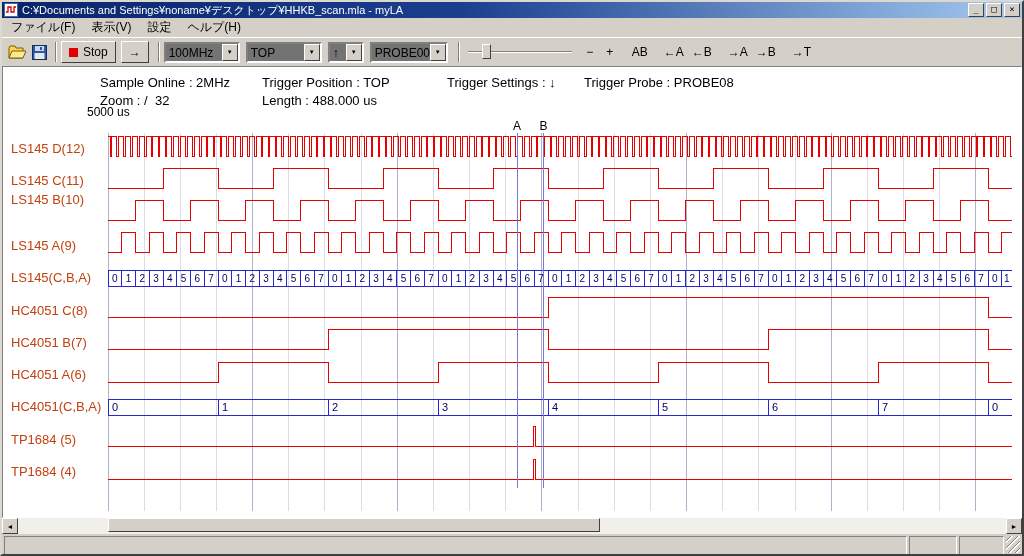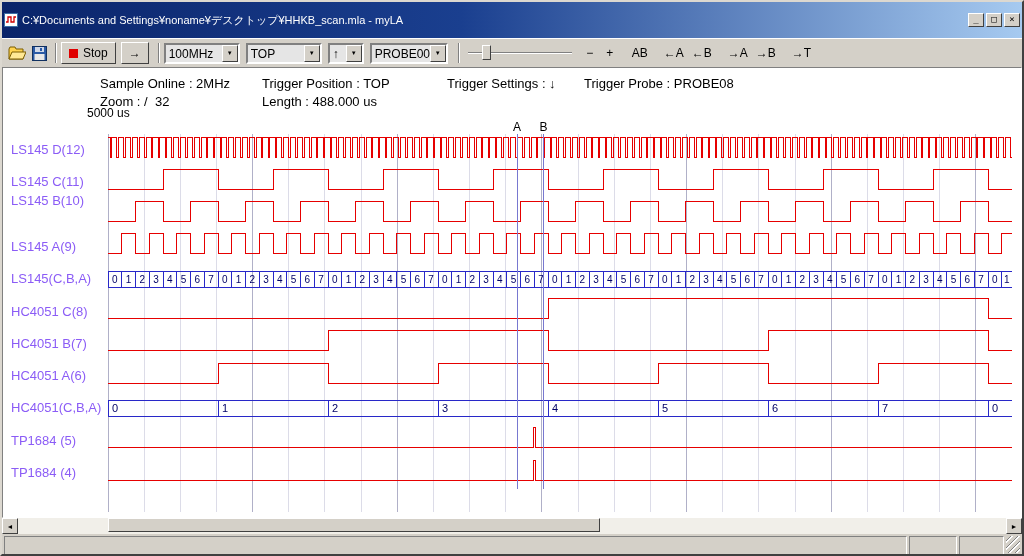--- a/index.html
+++ b/index.html
@@ -1,43 +1,43 @@
 <!DOCTYPE html>
 <html><head>
 <meta charset="utf-8">
 <style>
   html,body{margin:0;padding:0;background:#3a6ea5;}
   *{box-sizing:border-box;}
   .win{width:1024px;height:556px;font-family:"Liberation Sans",sans-serif;background:#d4d0c8;
        border:2px solid;border-color:#dcd8d0 #404040 #404040 #dcd8d0;display:flex;flex-direction:column;position:relative;overflow:hidden;}
-  .titlebar{height:36px;background:linear-gradient(90deg,#0a246a 0%,#1a3f8f 45%,#a6caf0 100%);display:flex;align-items:center;padding:1px 2px;gap:2px;flex:0 0 auto;}
+  .titlebar{height:16px;background:linear-gradient(90deg,#0a246a 0%,#1a3f8f 45%,#a6caf0 100%);display:flex;align-items:center;padding:1px 2px;gap:2px;flex:0 0 auto;}
   .app-icon{width:14px;height:14px;flex:0 0 auto;}
   .title-text{flex:1;color:#ffffff;font-size:11px;white-space:nowrap;overflow:hidden;padding-left:2px;}
   .cap-btn{width:16px;height:14px;background:#d4d0c8;border:1px solid;border-color:#ffffff #404040 #404040 #ffffff;
            font-size:9px;line-height:11px;text-align:center;color:#000;flex:0 0 auto;font-family:"DejaVu Sans Mono",monospace;}
   .menubar{height:19px;display:flex;align-items:center;font-size:12px;padding-left:1px;flex:0 0 auto;}
   .menu-item{padding:2px 8px;}
   .toolbar{height:29px;display:flex;align-items:center;padding:2px 3px;flex:0 0 auto;border-top:1px solid #ffffff;}
   .sep{width:2px;height:20px;border-left:1px solid #808080;border-right:1px solid #ffffff;margin:0 4px;flex:0 0 auto;}
   .icon-btn{width:23px;height:22px;display:flex;align-items:center;justify-content:center;flex:0 0 auto;}
   .tool-btn{height:22px;border:1px solid;border-color:#ffffff #404040 #404040 #ffffff;background:#d4d0c8;
             display:flex;align-items:center;justify-content:center;font-size:12px;padding:0 7px;gap:5px;margin-right:5px;font-family:inherit;flex:0 0 auto;}
   .stop-square{width:9px;height:9px;background:#e00000;display:inline-block;}
-  .combo{height:21px;display:flex;border:2px solid;border-color:#808080 #ffffff #ffffff #808080;background:#e5e5e5;margin-right:6px;flex:0 0 auto;}
+  .combo{height:21px;display:flex;border:2px solid;border-color:#808080 #ffffff #ffffff #808080;background:#737373;margin-right:6px;flex:0 0 auto;}
   .combo-text{font-size:12px;padding:2px 3px 0 3px;flex:1;white-space:nowrap;overflow:hidden;}
   .combo-arrow{width:16px;background:#d4d0c8;border:1px solid;border-color:#ffffff #404040 #404040 #ffffff;
                font-size:6px;display:flex;align-items:center;justify-content:center;color:#000;}
   .flat-btn{height:20px;min-width:20px;display:flex;align-items:center;justify-content:center;font-size:12px;padding:0 4px;flex:0 0 auto;}
   .grp{margin-right:8px;}
   .slider{width:104px;height:20px;position:relative;margin:0 8px 0 4px;flex:0 0 auto;}
   .slider-track{position:absolute;left:0;right:0;top:9px;height:2px;border-top:1px solid #808080;border-bottom:1px solid #ffffff;}
   .slider-thumb{position:absolute;left:14px;top:2px;width:9px;height:15px;background:#d4d0c8;border:1px solid;border-color:#ffffff #404040 #404040 #ffffff;}
   .client{flex:1;background:#ffffff;position:relative;overflow:hidden;border:1px solid;border-color:#808080 #ffffff #ffffff #808080;}
   .info-line{position:absolute;font-size:13px;color:#000;white-space:pre;}
-  .chan-label{position:absolute;left:8px;height:16px;line-height:16px;font-size:13px;color:#8b5cf6;white-space:nowrap;}
+  .chan-label{position:absolute;left:8px;height:16px;line-height:16px;font-size:13px;color:#c2410c;white-space:nowrap;}
   .marker-label{position:absolute;font-size:12px;color:#000;}
   #wave-svg{position:absolute;left:105px;top:66px;}
   .hscroll{height:16px;flex:0 0 auto;display:flex;background:#f1efe9;}
   .scroll-btn{width:16px;height:16px;background:#d4d0c8;border:1px solid;border-color:#ffffff #404040 #404040 #ffffff;
               font-size:7px;display:flex;align-items:center;justify-content:center;flex:0 0 auto;color:#000;}
   .scroll-track{flex:1;position:relative;}
   .scroll-thumb{position:absolute;left:90px;width:492px;top:0;height:14px;background:#d4d0c8;border:1px solid;border-color:#ffffff #404040 #404040 #ffffff;}
   .statusbar{height:20px;flex:0 0 auto;display:flex;align-items:stretch;padding:2px 2px 1px 2px;gap:2px;font-size:12px;}
   .status-panel{border:1px solid;border-color:#808080 #ffffff #ffffff #808080;padding:17px 6px;white-space:nowrap;}
   .grip{width:14px;background:repeating-linear-gradient(135deg,#d4d0c8 0 3px,#808080 3px 4px,#ffffff 4px 5px);flex:0 0 auto;}
@@ -52,20 +52,26 @@
       <rect x="0" y="0" width="14" height="14" fill="#3a6ea5"></rect>
       <rect x="1" y="1" width="12" height="12" fill="#ffffff"></rect>
       <polyline points="2,9 4,9 4,4 7,4 7,9 10,9 10,4 12,4" fill="none" stroke="#d00000" stroke-width="1.3"></polyline>
     </svg>
     <div class="title-text">C:¥Documents and Settings¥noname¥デスクトップ¥HHKB_scan.mla - myLA</div>
     <div class="cap-btn">_</div>
     <div class="cap-btn">□</div>
     <div class="cap-btn">×</div>
   </div>
 
+  <div class="menubar" id="menubar">
+      <div class="menu-item">ファイル(F)</div>
+      <div class="menu-item">表示(V)</div>
+      <div class="menu-item">設定</div>
+      <div class="menu-item">ヘルプ(H)</div>
+    </div>
 
   <div class="toolbar">
     <div class="icon-btn">
       <svg width="18" height="14" viewBox="0 0 18 14">
         <path d="M1 13 L1 3 L2 1 L7 1 L8 3 L15 3 L15 13 Z" fill="#ffd34f" stroke="#7a5c00" stroke-width="1"></path>
         <path d="M1 13 L4 6 L18 6 L15 13 Z" fill="#ffe894" stroke="#7a5c00" stroke-width="1"></path>
       </svg>
     </div>
     <div class="icon-btn">
       <svg width="15" height="15" viewBox="0 0 15 15">

